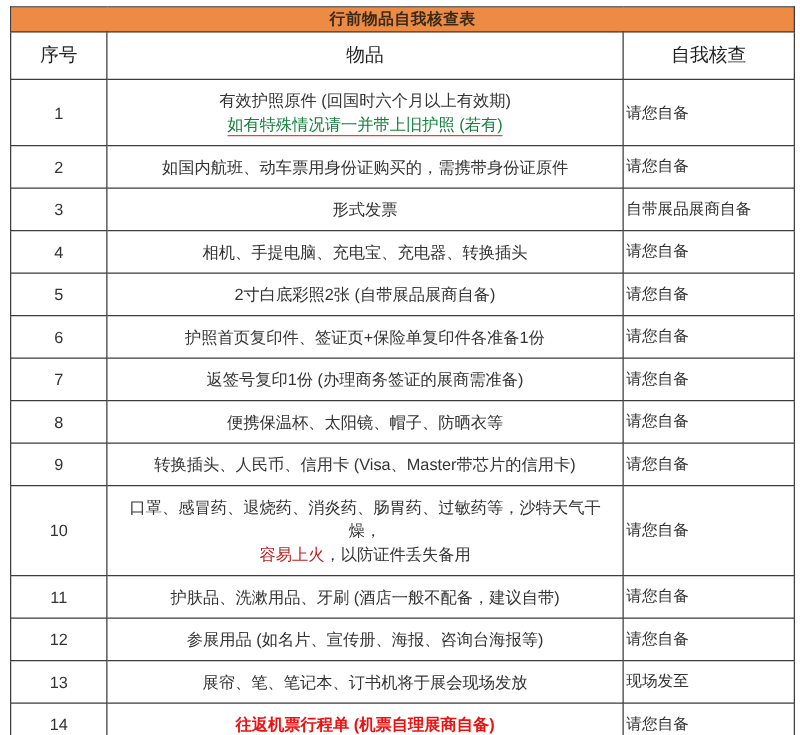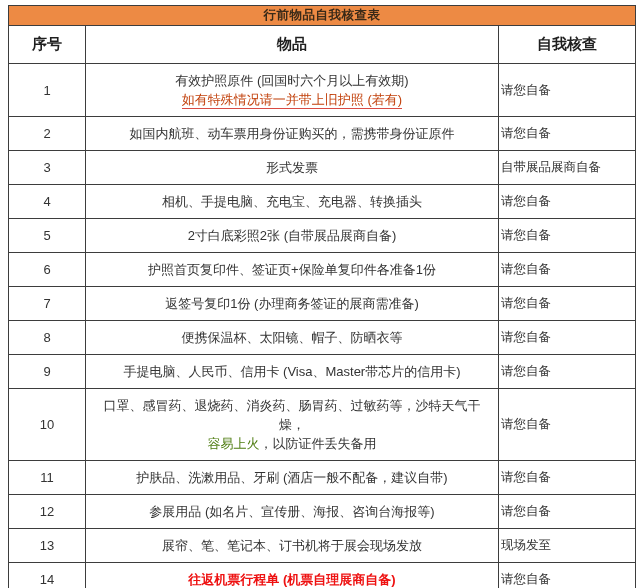--- a/index.html
+++ b/index.html
@@ -31,21 +31,21 @@
     color: #3a2a18;
     font-weight: bold;
     font-size: 12.5px;
     text-align: center;
     height: 14px;
     letter-spacing: 0.5px;
   }
   th.col-header {
     background: #ffffff;
     color: #1f1f1f;
-    font-weight: bold;
+    font-weight: normal;
     font-size: 15px;
     height: 38px;
     text-align: center;
   }
   td.no-cell {
     text-align: center;
     vertical-align: middle;
     font-size: 13px;
     color: #333333;
   }
@@ -58,26 +58,26 @@
     line-height: 19px;
   }
   td.check-cell {
     text-align: left;
     vertical-align: middle;
     font-size: 12.5px;
     color: #333333;
     padding: 0 2px;
   }
   .seg-red-underline {
-    color: #c2410c;
+    color: #15803d;
     border-bottom: 1px solid #d94a43;
     padding-bottom: 1px;
   }
   .seg-orange-red {
-    color: #4d7c0f;
+    color: #b91c1c;
   }
   .seg-red-bold {
     color: #ee1111;
     font-weight: bold;
   }
 </style>
 </head>
 <body>
 
 <div class="sheet">
@@ -151,21 +151,21 @@
         <tr>
           <td class="no-cell">8</td>
           <td class="item-cell">
             <div><span>便携保温杯、太阳镜、帽子、防晒衣等</span></div>
           </td>
           <td class="check-cell">请您自备</td>
         </tr>
         <tr>
           <td class="no-cell">9</td>
           <td class="item-cell">
-            <div><span>手提电脑、人民币、信用卡 (Visa、Master带芯片的信用卡)</span></div>
+            <div><span>转换插头、人民币、信用卡 (Visa、Master带芯片的信用卡)</span></div>
           </td>
           <td class="check-cell">请您自备</td>
         </tr>
         <tr>
           <td class="no-cell">10</td>
           <td class="item-cell">
             <div><span>口罩、感冒药、退烧药、消炎药、肠胃药、过敏药等，沙特天气干燥，</span></div>
             <div><span class="seg-orange-red">容易上火</span><span>，以防证件丢失备用</span></div>
           </td>
           <td class="check-cell">请您自备</td>

